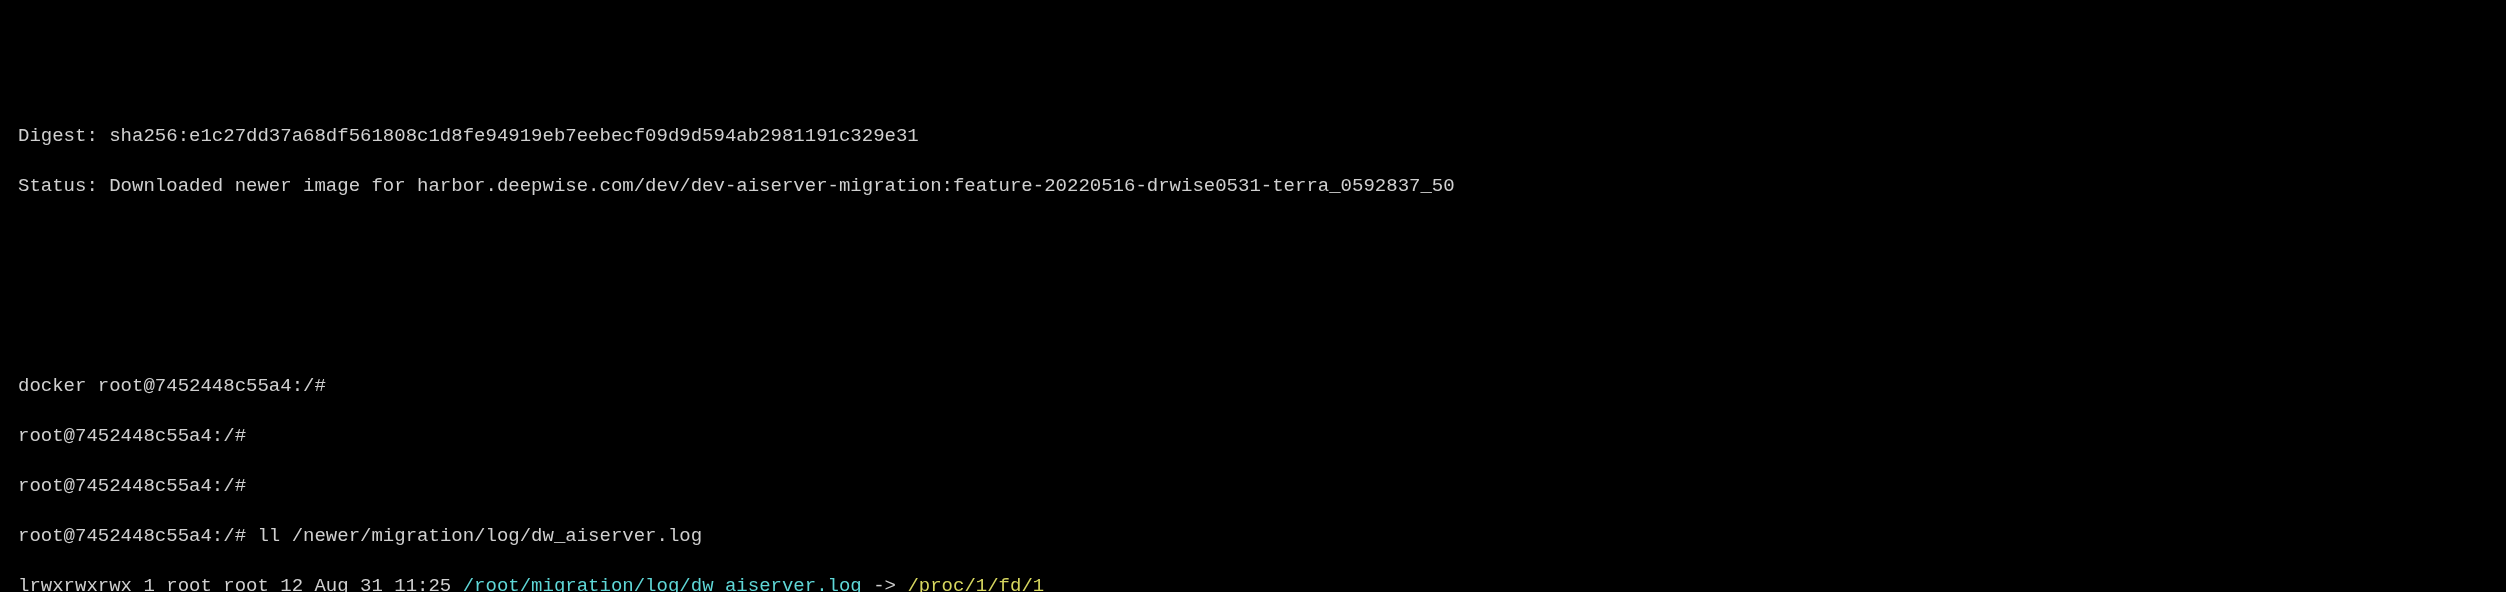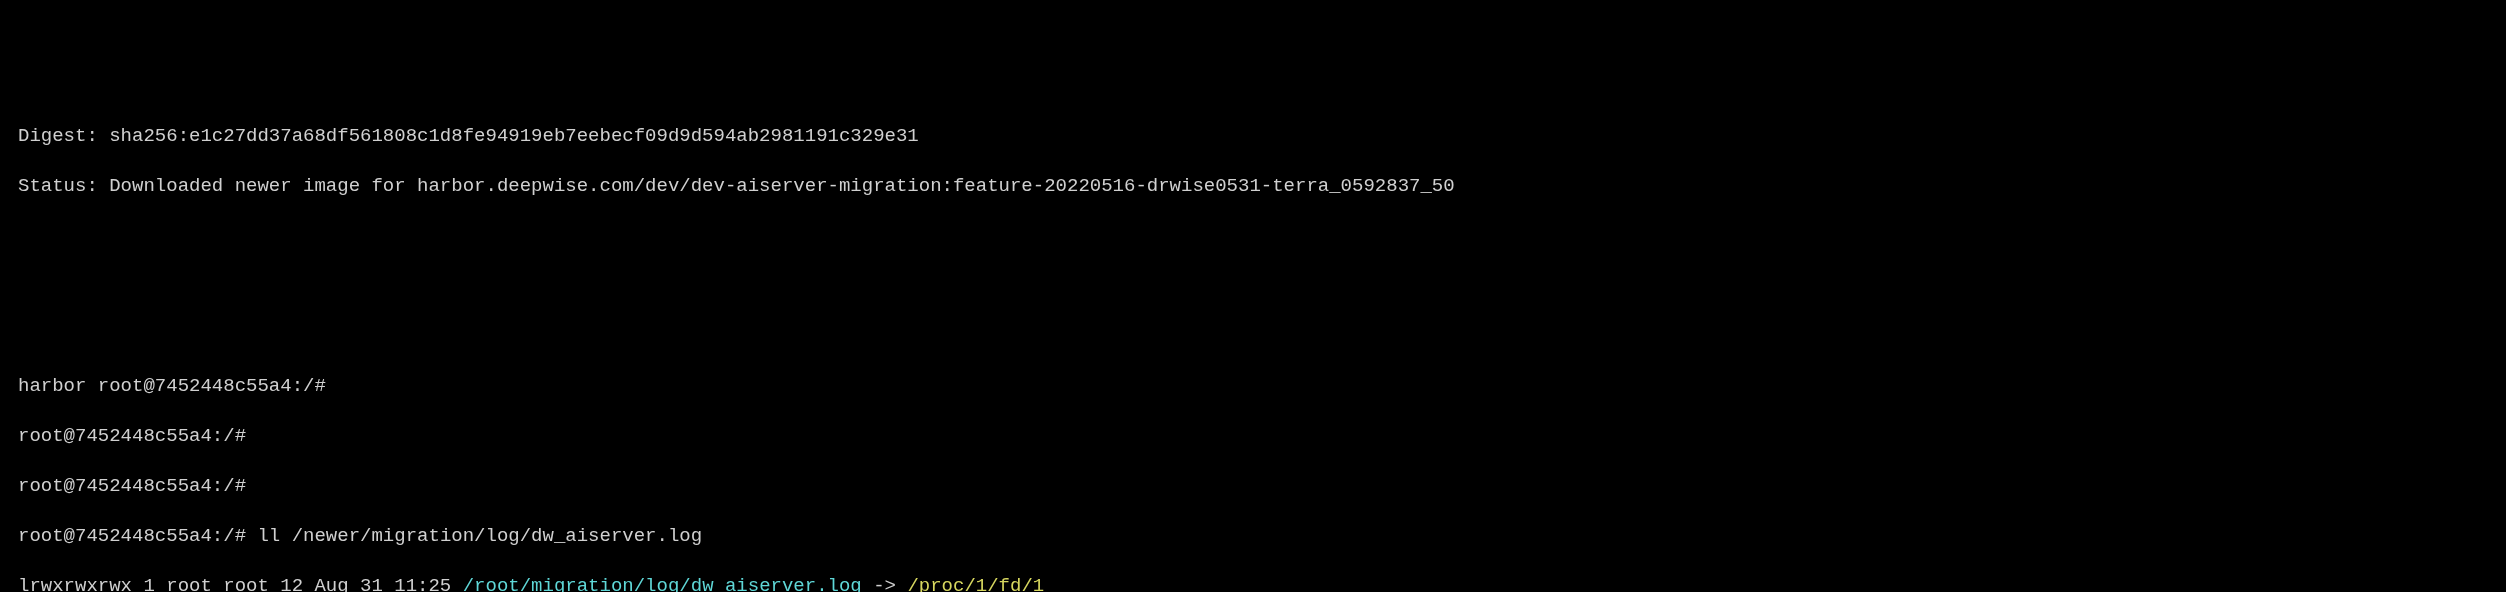--- a/index.html
+++ b/index.html
@@ -35,21 +35,21 @@
 </head>
 <body>
 
 
 
 <div class="line"><span>Digest: </span><span>sha256:e1c27dd37a68df561808c1d8fe94919eb7eebecf09d9d594ab2981191c329e31</span></div>
 <div class="line"><span>Status: </span><span>Downloaded newer image for harbor.deepwise.com/dev/dev-aiserver-migration:feature-20220516-drwise0531-terra_0592837_50</span></div>
 <div class="blank"></div>
 <div class="blank"></div>
 <div class="blank"></div>
-<div class="line"><span>harbor root@7452448c55a4:/#</span></div>
+<div class="line"><span>docker root@7452448c55a4:/#</span></div>
 <div class="line"><span>root@7452448c55a4:/#</span></div>
 <div class="line"><span>root@7452448c55a4:/#</span></div>
 <div class="line"><span>root@7452448c55a4:/#</span><span> ll /newer/migration/log/dw_aiserver.log</span></div>
 <div class="line"><span>lrwxrwxrwx 1 root root 12 Aug 31 11:25 </span><span class="cyan">/root/migration/log/dw_aiserver.log</span><span> -&gt; </span><span class="yellow">/proc/1/fd/1</span></div>
 
 
 
 
 
 

